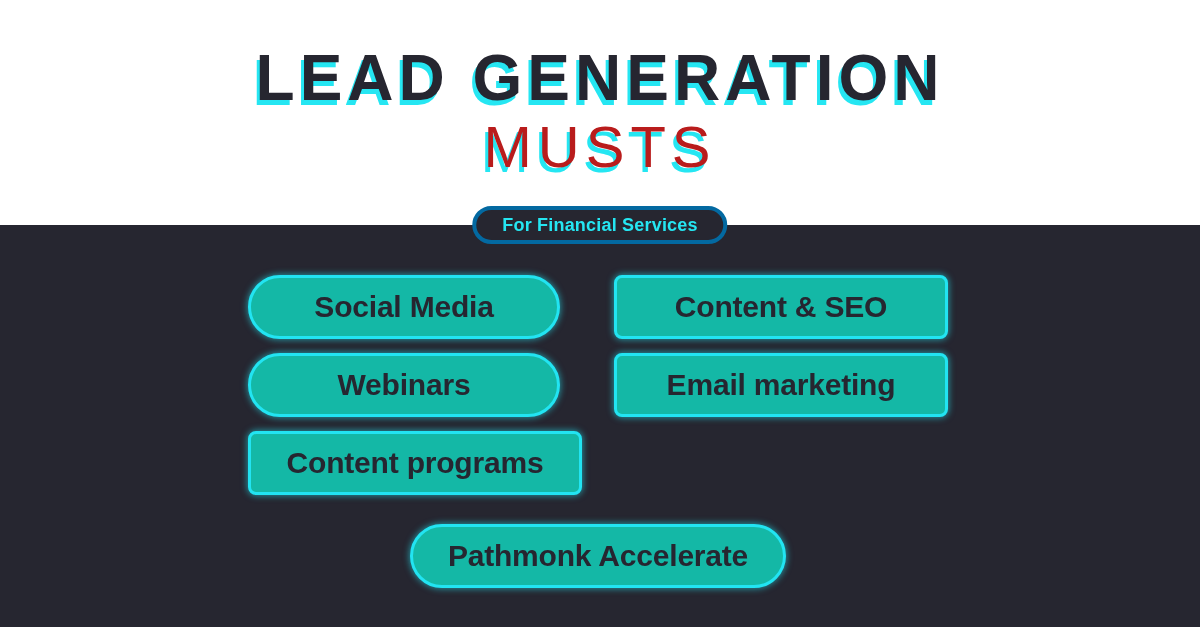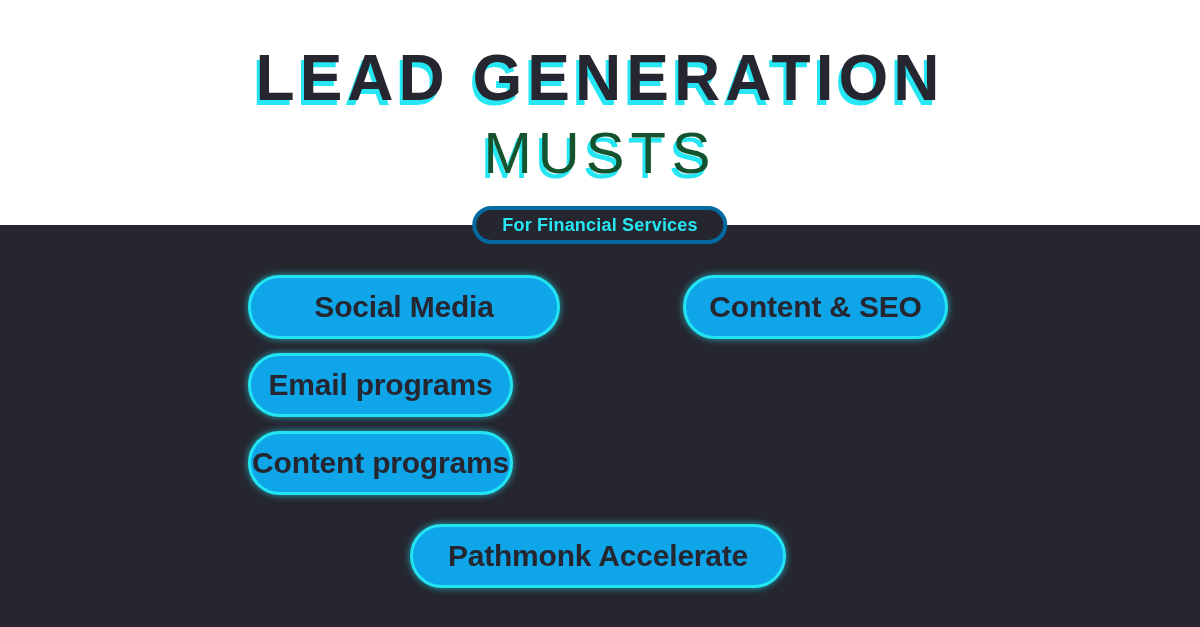--- a/index.html
+++ b/index.html
@@ -45,25 +45,25 @@
     display:block;
     font-size:64px;
     font-weight:700;
     letter-spacing:5px;
     color:#262630;
     text-shadow:-3px 5px 0 #25E6F2;
     white-space:nowrap;
   }
   .headline .line2 {
     display:block;
-    margin-top:14px;
+    margin-top:8px;
     font-size:58px;
     font-weight:400;
     letter-spacing:6px;
-    color:#14532d;
+    color:#b91c1c;
     text-shadow:-3px 5px 0 #25E6F2;
     white-space:nowrap;
   }
 
   
   .badge {
     position:absolute;
     left:50%;
     transform:translateX(-50%);
     top:206px;
@@ -91,35 +91,35 @@
   }
   .pill-row {
     display:flex;
     justify-content:space-between;
     margin-bottom:14px;
   }
   .pill-row:last-of-type { margin-bottom:0; }
 
   .pill {
     height:64px;
-    background:#0ea5e9;
+    background:#14b8a6;
     border:3px solid #22E4F2;
     border-radius:34px;
     display:flex;
     align-items:center;
     justify-content:center;
     color:#262630;
     font-size:30px;
     font-weight:700;
     letter-spacing:-0.2px;
     white-space:nowrap;
     box-shadow:0 0 6px 1px rgba(34,228,242,0.55);
   }
   .pill.col-left  { width:312px; }
-  .pill.col-right { width:265px; }
+  .pill.col-right { width:334px;border-radius:8px; }
 
   .pill-wide-row {
     margin-top:29px;
     display:flex;
     justify-content:center;
   }
   .pill.wide {
     width:376px;
     height:64px;
     font-size:30px;
@@ -147,22 +147,25 @@
     <div class="pill-row">
       <div class="pill col-left">
         <span>Social Media</span>
       </div>
       <div class="pill col-right">
         <span>Content &amp; SEO</span>
       </div>
     </div>
 
     <div class="pill-row">
+      <div class="pill col-left">
+        <span>Webinars</span>
+      </div>
       <div class="pill col-right">
-        <span>Email programs</span>
+        <span>Email marketing</span>
       </div>
     </div>
 
     <div class="pill-row">
       <div class="pill col-right">
         <span>Content programs</span>
       </div>
     </div>
 
     <div class="pill-wide-row">

